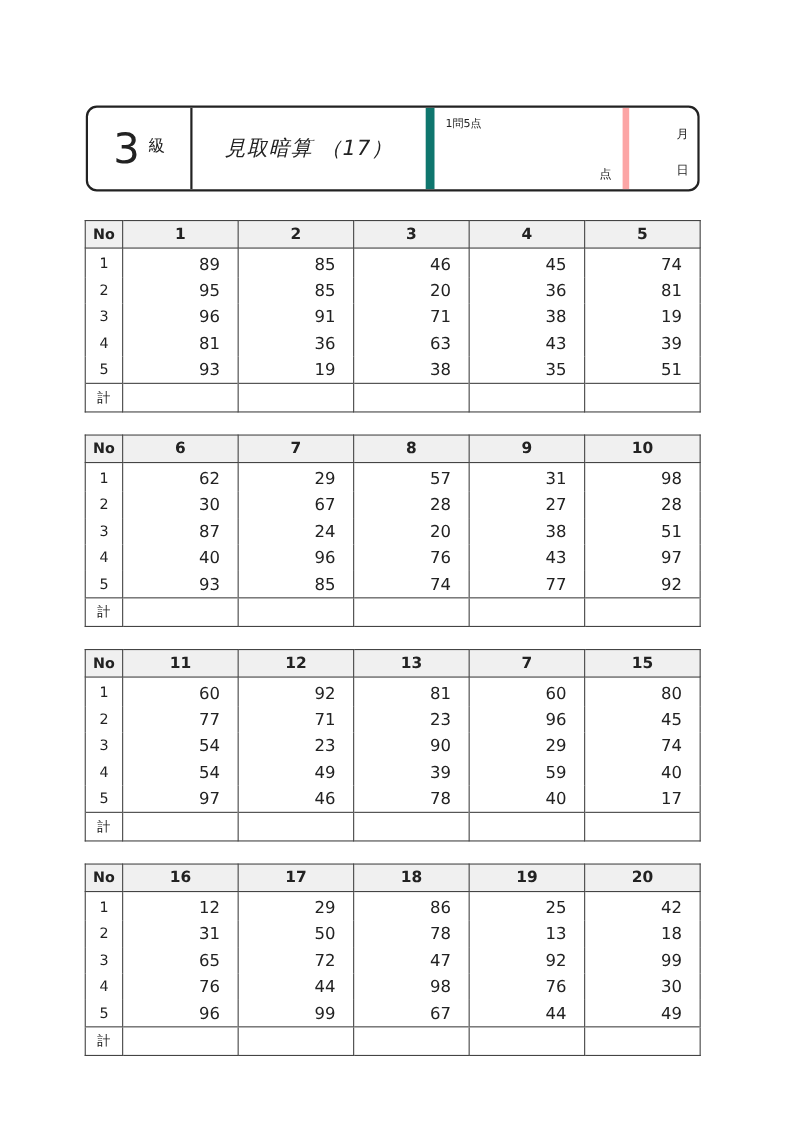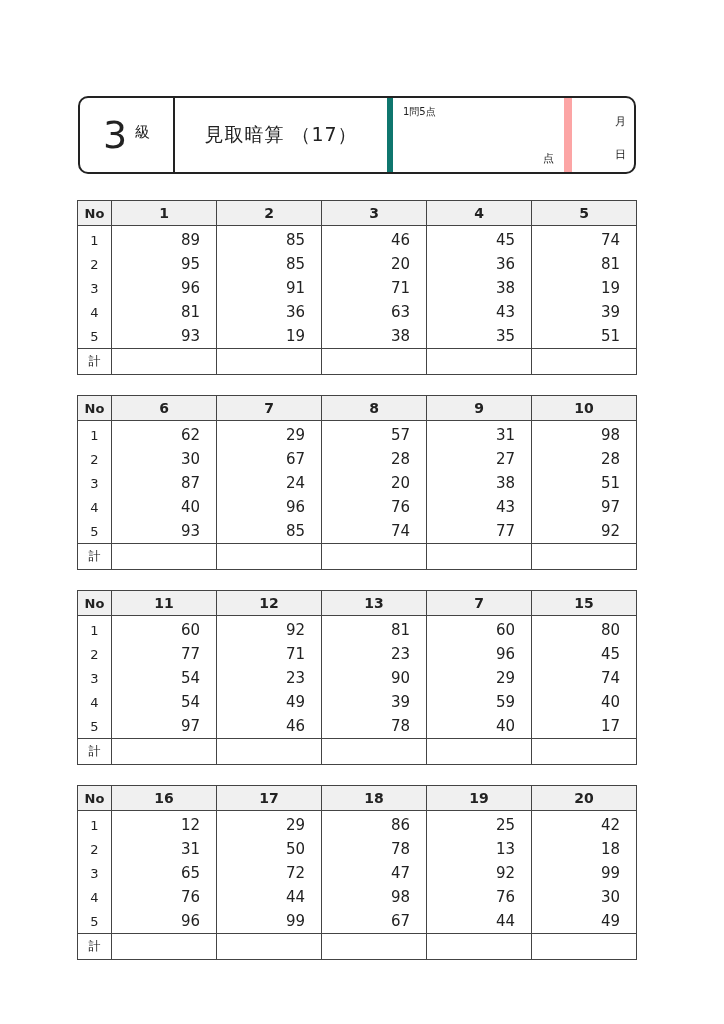--- a/index.html
+++ b/index.html
@@ -6,22 +6,22 @@
   body { width: 724px; height: 1024px; position: relative; font-family: "DejaVu Sans", sans-serif; color: #222; }
 
   .header-box {
     position: absolute; left: 78px; top: 96px; width: 558px; height: 78px;
     border: 2px solid #222; border-radius: 10px; box-sizing: border-box;
     display: flex; overflow: hidden;
   }
   .hb-grade { width: 93px; border-right: 2px solid #222; display: flex; align-items: center; justify-content: center; gap: 8px; }
   .hb-grade .num { font-size: 38px; font-weight: 400; line-height: 1; }
   .hb-grade .kyu { font-size: 15px; margin-top: -6px; }
-  .hb-title { width: 212px; border-right: 6px solid #0f766e; display: flex; align-items: center; justify-content: center; font-size: 19px; letter-spacing: 1px; }
-  .hb-score { width: 171px; border-right: 8px solid #fca5a5; position: relative; }
+  .hb-title { width: 212px; border-right: 8px solid #0f766e; display: flex; align-items: center; justify-content: center; font-size: 19px; letter-spacing: 1px; font-style: italic; }
+  .hb-score { width: 171px; border-right: 6px solid #fca5a5; position: relative; }
   .hb-score .pts { position: absolute; left: 10px; top: 7px; font-size: 10px; }
   .hb-score .ten { position: absolute; right: 10px; bottom: 6px; font-size: 11px; }
   .hb-date { flex: 1; position: relative; }
   .hb-date .m { position: absolute; right: 8px; top: 16px; font-size: 11px; }
   .hb-date .d { position: absolute; right: 8px; bottom: 10px; font-size: 11px; }
 
   table.sheet {
     position: absolute; left: 77px; width: 560px; border-collapse: collapse;
     table-layout: fixed; font-size: 15px;
   }

